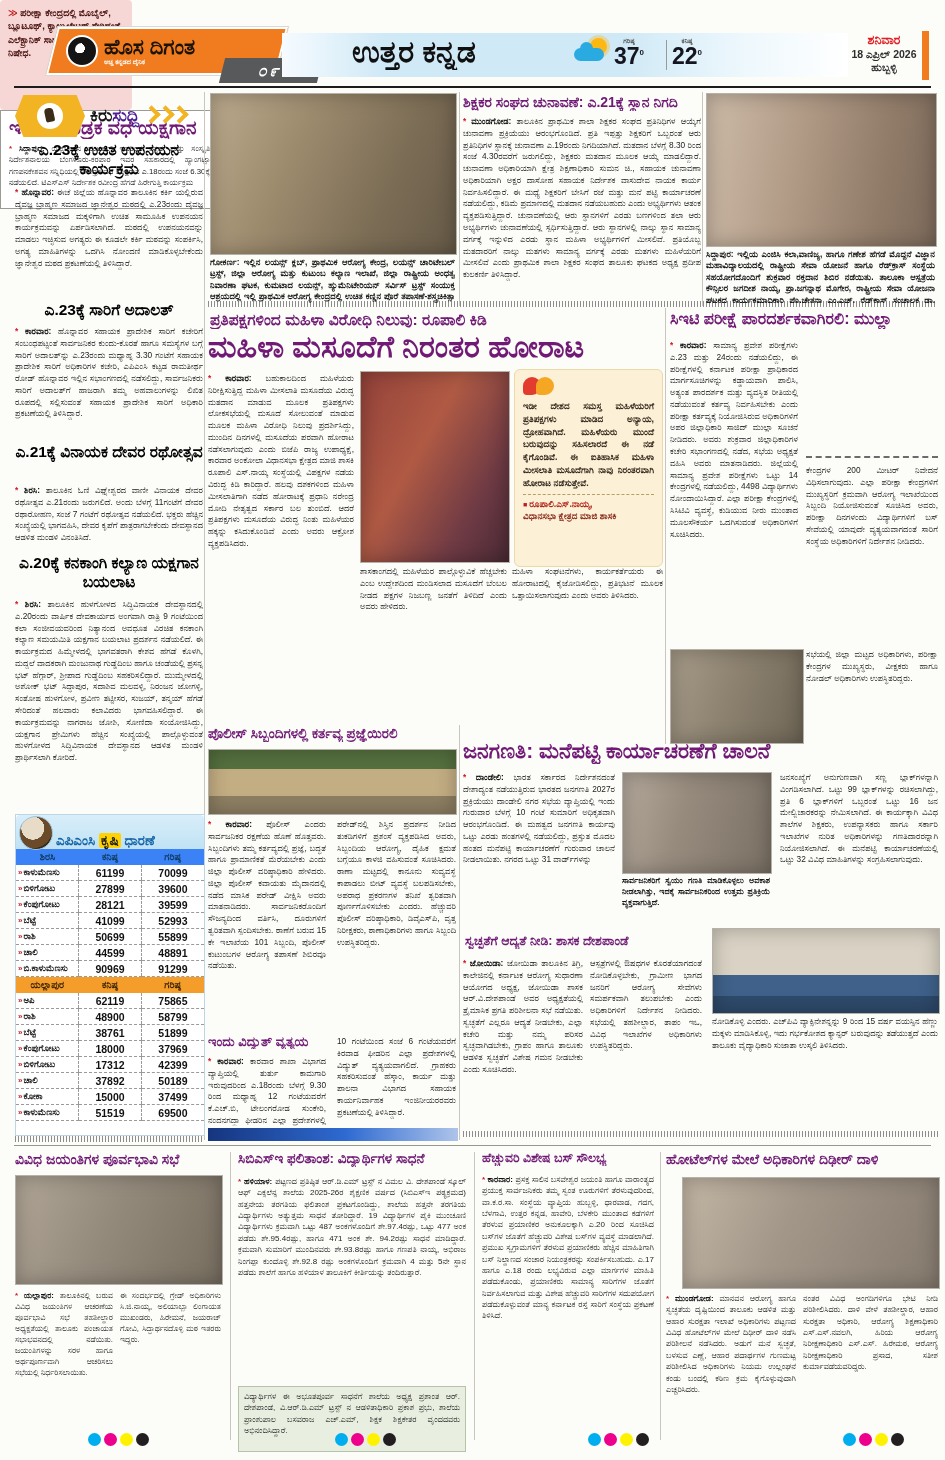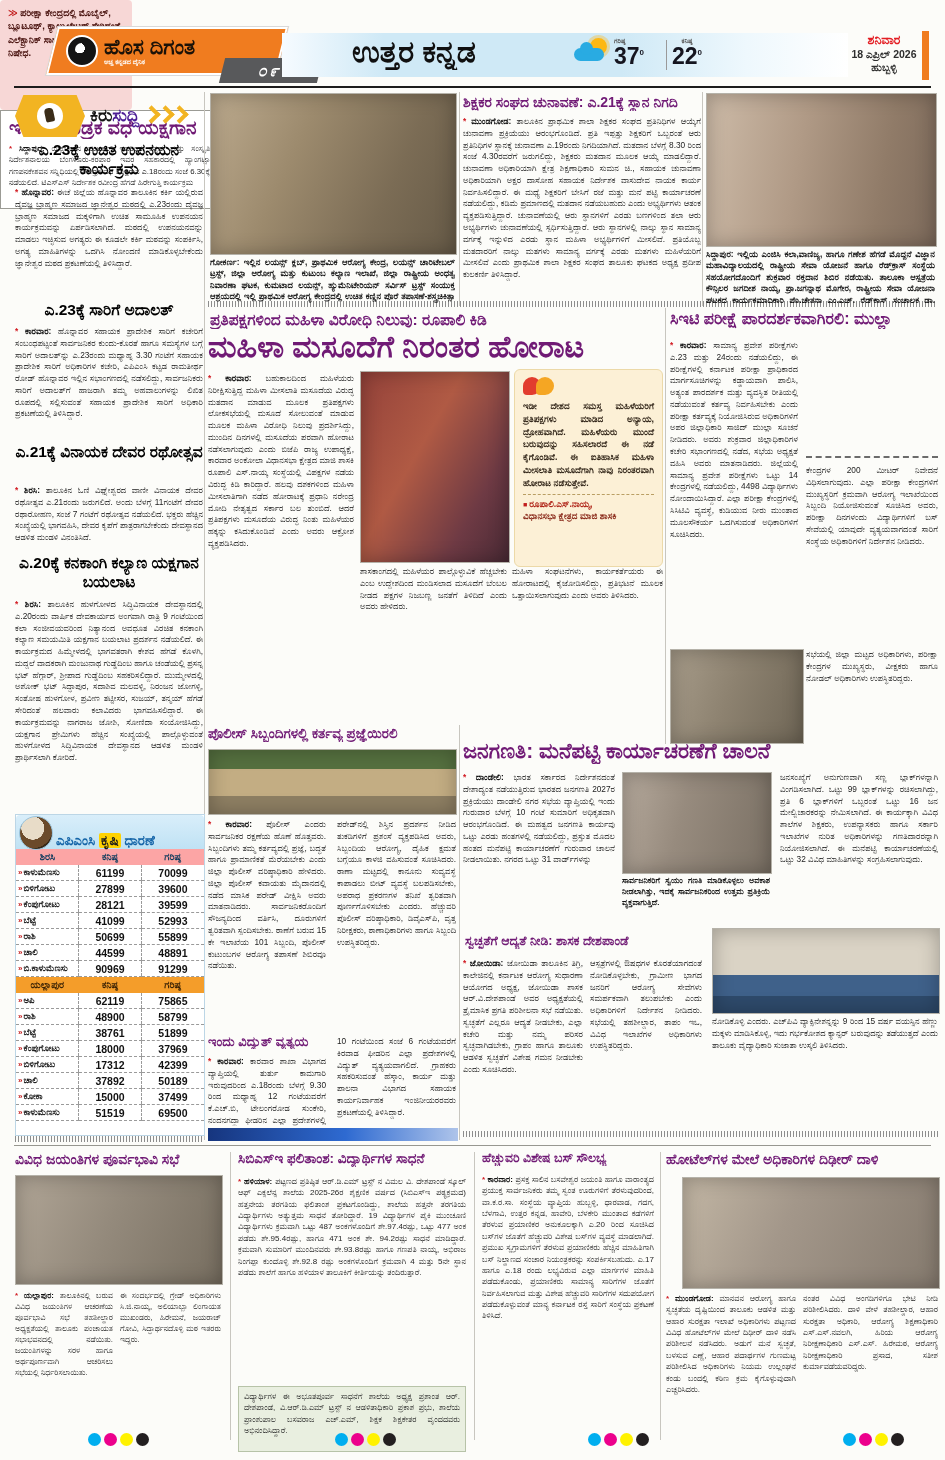--- a/index.html
+++ b/index.html
@@ -69,21 +69,21 @@
   
   .apmc{left:15px;top:814px;width:188px;height:320px;border:1px solid #bcd6e6;background:#fff}
   .apmc-head{height:34px;background:linear-gradient(180deg,#d9eefa,#bfe2f4);display:flex;align-items:flex-end;position:relative;
         border-radius:4px 4px 0 0}
   .apmc-icon{position:absolute;left:3px;top:1px;width:32px;height:32px;border-radius:50%;
         background:radial-gradient(circle at 40% 35%,#e8dcc8 0 40%,#6b4a2a 41% 70%,#3a2a18 71%);border:1px solid #9bc4dc}
   .apmc-title{margin-left:40px;font-size:13.5px;font-weight:900;color:#1565a8;white-space:nowrap}
   .apmc-title .mid{background:#ffd200;color:#1b1b1b;padding:0 2px;border-radius:2px}
   .apmc table{width:100%;border-collapse:collapse;table-layout:fixed}
   .apmc th{font-size:9.5px;font-weight:800;padding:2px 1px;text-align:center}
-  .sub-blue th{background:#fca5a5;color:#0d3a5c}
+  .sub-blue th{background:#3b82f6;color:#0d3a5c}
   .sub-orange th{background:#f49d2a;color:#3b2305}
   .apmc td{border-bottom:1px dashed #9a9a9a;padding:1.5px 2px;overflow:hidden;white-space:nowrap}
   .apmc td.nm{font-size:8.6px;font-weight:700;color:#222;width:44%}
   .apmc td.num{font-size:10.5px;font-weight:800;color:#111;text-align:center;border-left:1px dashed #9a9a9a}
   .arr{color:#c21d1d;font-weight:900;font-size:8px;margin-right:1px}
 
   
   .qbox{left:514px;top:369px;width:149px;height:198px;background:#fcf0d6;border:1px solid #ecd9a8;border-radius:6px;padding:7px 8px;box-sizing:border-box}
   .qicon{position:relative;display:block;height:20px;margin-bottom:3px}
   .qicon i{position:absolute;width:18px;height:18px;border-radius:50% 50% 50% 4px}
@@ -119,21 +119,21 @@
         <div class="paper-name">ಹೊಸ ದಿಗಂತ</div>
         <div class="tagline">ಅಚ್ಚ ಕನ್ನಡದ ದೈನಿಕ</div>
       </span>
     </div>
   </div>
   <div class="abs pagenum">೦೯</div>
   <div class="abs strip"></div>
   <div class="abs section-title nw">ಉತ್ತರ ಕನ್ನಡ</div>
   <span class="abs sun"></span>
   <span class="abs cloud"></span>
-  <div class="abs" style="left:614px;top:37px;text-align:left">
+  <div class="abs" style="left:614px;top:37px;text-align:center">
     <div class="wlabel">ಗರಿಷ್ಠ</div>
     <div class="wnum"><span>37</span><sup>0</sup></div>
   </div>
   <div class="wdiv"></div>
   <div class="abs" style="left:672px;top:37px;text-align:center">
     <div class="wlabel">ಕನಿಷ್ಠ</div>
     <div class="wnum"><span>22</span><sup>0</sup></div>
   </div>
   <div class="abs" style="left:848px;top:33px;width:72px;text-align:center">
     <div class="day">ಶನಿವಾರ</div>

